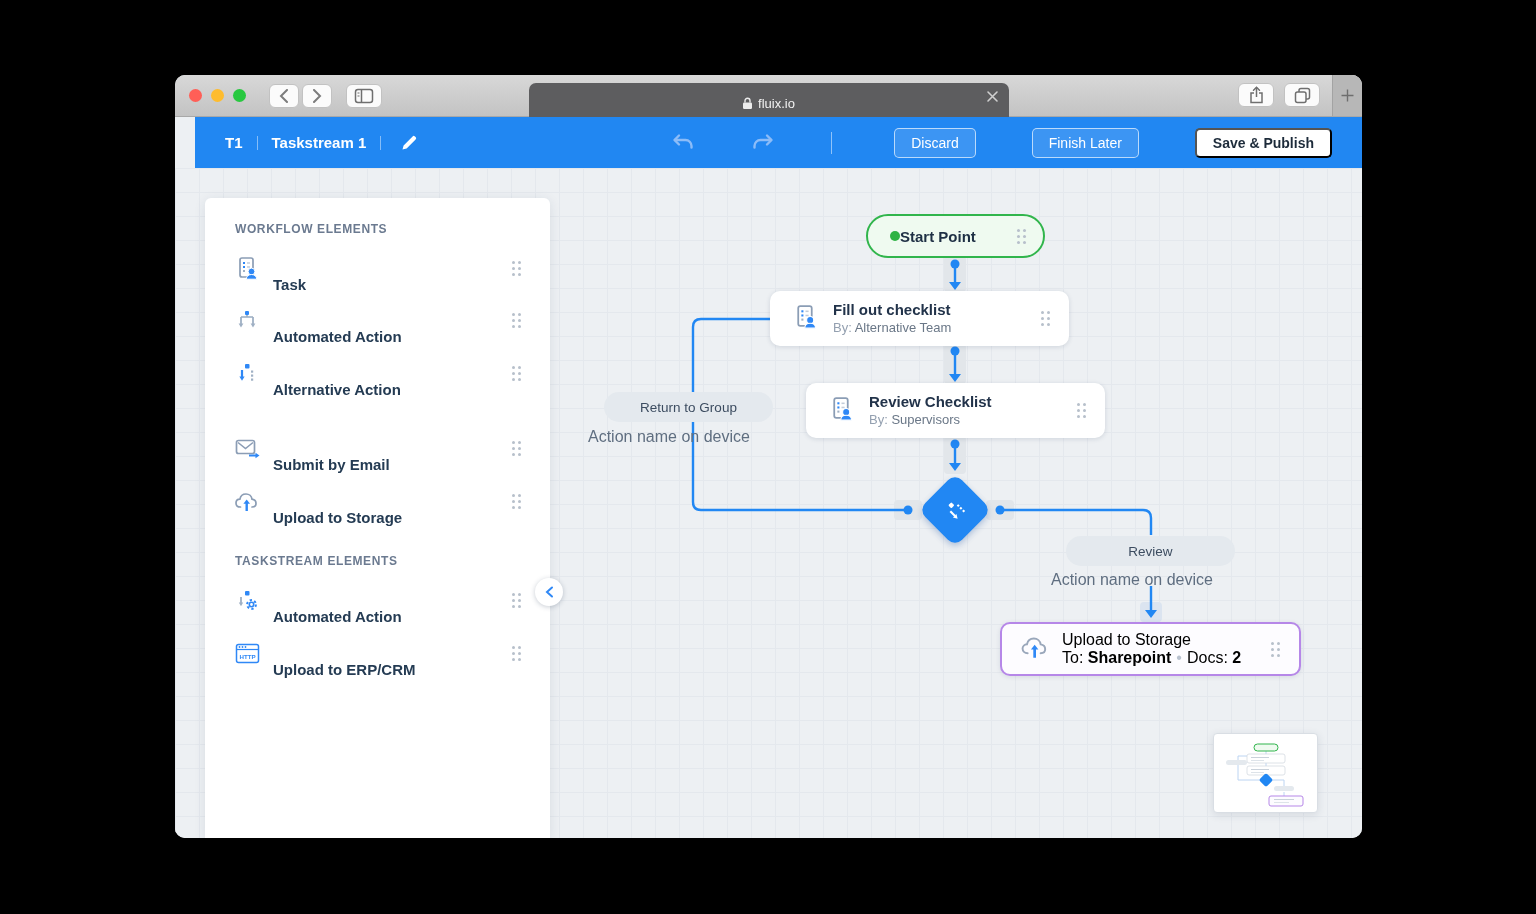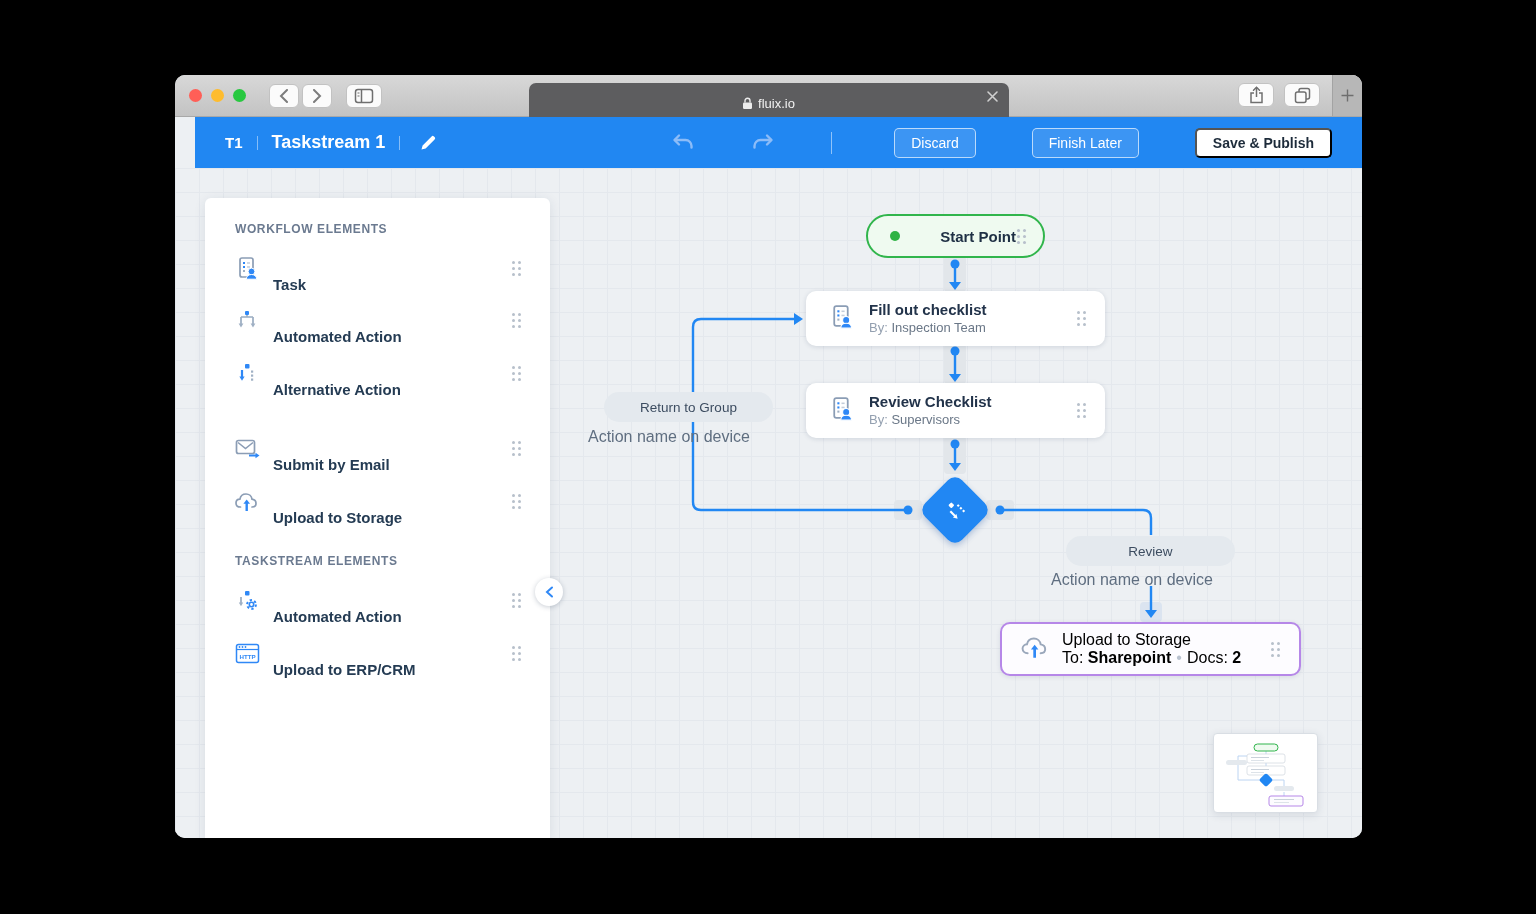--- a/index.html
+++ b/index.html
@@ -25,21 +25,21 @@
   #right-chrome { position:absolute; right:42px; top:8px; display:flex; gap:10px; }
   #newtab-strip { position:absolute; right:0; top:0; bottom:0; width:30px;
     background:#b7b7b7; border-left:1px solid #a3a3a3;
     display:flex; align-items:center; justify-content:center; }
 
   
   #bluebar { position:absolute; left:0; top:42px; right:0; height:51px; background:#2187f2;
     display:flex; align-items:center; justify-content:space-between; padding:0 30px;margin-left:20px; }
   .bb-left { display:flex; align-items:center; gap:14px; }
   .bb-id { color:#fff; font-weight:bold; font-size:15px; }
-  .bb-title { color:#fff; font-weight:bold; font-size:18px; }
+  .bb-title { color:#fff; font-weight:bold; font-size:15px; }
   .bb-sep { width:1px; height:14px; background:rgba(255,255,255,.45); }
   .bb-right { display:flex; align-items:center;gap:44px; }
   .tb-iconbtn { width:28px; height:28px; display:flex; align-items:center; justify-content:center; }
   .tb-div { width:1px; height:22px; background:rgba(255,255,255,.5); margin:0 18px 0 10px; }
   .ghost-btn { height:30px; padding:0 16px; border:1px solid rgba(255,255,255,.65);
     background:rgba(255,255,255,.12); border-radius:5px; color:#fff; font-size:14px;
     display:flex; align-items:center; margin-right:12px; }
   .solid-btn { height:30px; padding:0 16px; background:#fff; border-radius:5px;
     color:#1d2b3a; font-size:14px; font-weight:bold; display:flex; align-items:center; }
 
@@ -62,21 +62,21 @@
   #collapse-chev { position:absolute; left:360px; top:410px; width:28px; height:28px;
     background:#fff; border-radius:50%; box-shadow:0 1px 5px rgba(30,50,80,.25); z-index:4;
     display:flex; align-items:center; justify-content:center; }
 
   
   .node { position:absolute; z-index:2; }
   #start-pill { left:691px; top:46px; width:179px; height:44px; border-radius:22px;
     background:#effaf0; border:2px solid #31b54c; display:flex; align-items:center;
     padding:0 16px 0 22px; }
   #start-dot { width:10px; height:10px; border-radius:50%; background:#2fb344; }
-  #start-label { flex:1; text-align:right; font-size:15px; font-weight:bold; color:#1e2f44; }
+  #start-label { flex:1; text-align:left; font-size:15px; font-weight:bold; color:#1e2f44; }
   .card { width:299px; height:55px; background:#fff; border-radius:10px;
     box-shadow:0 1px 5px rgba(23,43,77,.14); display:flex; align-items:center;
     padding:0 18px 0 22px; }
   .card .txt { margin-left:14px; flex:1; }
   .card .t { font-size:15px; font-weight:bold; color:#22334a; line-height:18px; }
   .card .s { font-size:13px; color:#94a0b0; line-height:17px; }
   .card .s b { font-weight:normal; color:#6a7787; }
   .pill { position:absolute; z-index:2; height:30px; border-radius:15px; background:#e4e9ee;
     display:flex; align-items:center; justify-content:center; font-size:13.5px;
     color:#3c4c60; font-weight:500; }
@@ -414,36 +414,36 @@
             <circle cx="2.5" cy="2.5" r="1.5"></circle>
             <circle cx="8.5" cy="2.5" r="1.5"></circle>
             <circle cx="2.5" cy="8.5" r="1.5"></circle>
             <circle cx="8.5" cy="8.5" r="1.5"></circle>
             <circle cx="2.5" cy="14.5" r="1.5"></circle>
             <circle cx="8.5" cy="14.5" r="1.5"></circle>
           </g>
         </svg>
     </div>
 
-    <div class="node card" style="left:631px; top:123px">
+    <div class="node card" style="left:595px; top:123px">
       <span>
         <svg width="27" height="27" viewBox="0 0 26 26">
             <rect x="6" y="3" width="13" height="19" rx="2" stroke="#8b9db5" stroke-width="1.7" fill="#fff"></rect>
             <rect x="9" y="7" width="2" height="2" fill="#2f88f6"></rect>
             <rect x="9" y="11" width="2" height="2" fill="#2f88f6"></rect>
             <rect x="9" y="15" width="2" height="2" fill="#9fb0c4"></rect>
             <line x1="13" y1="8" x2="16" y2="8" stroke="#c3cdd9" stroke-width="1.5"></line>
             <line x1="13" y1="12" x2="16" y2="12" stroke="#c3cdd9" stroke-width="1.5"></line>
             <circle cx="17.5" cy="16.5" r="3.4" fill="#2f88f6" stroke="#fff"></circle>
             <path d="M12.3 24.2 c0-3 2.3-4.7 5.2-4.7 s5.2 1.7 5.2 4.7 z" fill="#2f88f6" stroke="#fff"></path>
           </svg>
       </span>
       <span class="txt">
         <div class="t">Fill out checklist</div>
-        <div class="s"><span>By:</span> <b>Inspection Team</b></div>
+        <div class="s"><span>By:</span> <b>Alternative Team</b></div>
       </span>
       <svg width="11" height="17" viewBox="0 0 11 17">
           <g fill="#b7c0cb">
             <circle cx="2.5" cy="2.5" r="1.5"></circle>
             <circle cx="8.5" cy="2.5" r="1.5"></circle>
             <circle cx="2.5" cy="8.5" r="1.5"></circle>
             <circle cx="8.5" cy="8.5" r="1.5"></circle>
             <circle cx="2.5" cy="14.5" r="1.5"></circle>
             <circle cx="8.5" cy="14.5" r="1.5"></circle>
           </g>

